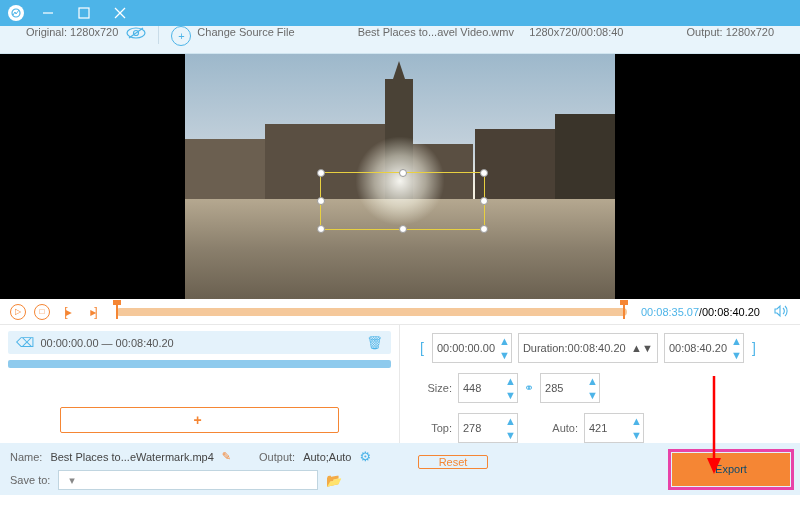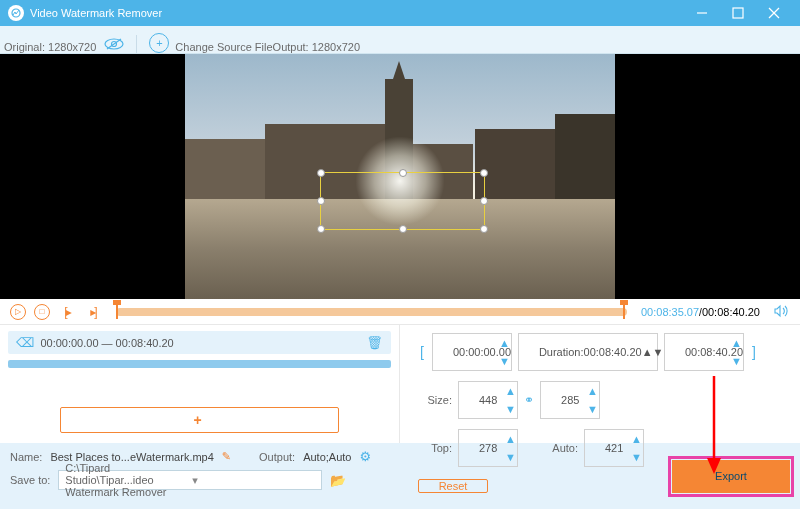--- a/index.html
+++ b/index.html
@@ -2,21 +2,21 @@
 <html><head>
 <meta charset="utf-8">
 <style>
 *{margin:0;padding:0;box-sizing:border-box;font-family:Arial,sans-serif;font-size:11px}
 body{width:800px;height:523px;background:#fff;position:relative;overflow:hidden}
 .titlebar{height:26px;background:#4db4e8;display:flex;align-items:center;padding:0 8px;color:#fff}
 .titlebar .logo{width:16px;height:16px;border-radius:50%;background:#fff;display:flex;align-items:center;justify-content:center;margin-right:6px}
 .titlebar .logo svg{width:10px;height:10px}
 .titlebar .title{flex:1}
 .titlebar .winbtn{width:36px;height:26px;display:flex;align-items:center;justify-content:center;cursor:pointer}
-.toolbar{height:28px;background:#e8f4fb;display:flex;align-items:flex-end;padding:0 4px;color:#6a6a6a;border-bottom:1px solid #d0e5f0}
+.toolbar{height:28px;background:#e8f4fb;display:flex;align-items:flex-start;padding:0 26px;color:#6a6a6a;border-bottom:1px solid #d0e5f0}
 .toolbar .sep{width:1px;height:18px;background:#c9dce8;margin:0 12px}
 .eye-icon{color:#4db4e8;margin-left:8px}
 .plus-circ{width:20px;height:20px;border:1.5px solid #4db4e8;border-radius:50%;display:flex;align-items:center;justify-content:center;color:#4db4e8;margin-right:6px}
 .video-area{height:245px;background:#000;display:flex;justify-content:center;align-items:center;position:relative}
 .video-frame{width:430px;height:245px;position:relative;background:linear-gradient(to bottom,#a8bfd1 0%,#c9d6e0 35%,#e8e4d5 55%,#9a9080 100%);overflow:hidden}
 .sky{position:absolute;inset:0;background:linear-gradient(to bottom,#9db8cb 0%,#c5d2dc 40%,#f5f0e0 55%,#f5f0e0 55%)}
 .sun{position:absolute;left:50%;top:52%;transform:translate(-50%,-50%);width:90px;height:90px;border-radius:50%;background:radial-gradient(circle,rgba(255,255,250,0.95)0%,rgba(255,255,240,0.5)40%,transparent 70%)}
 .building{position:absolute;background:#6b5f50}
 .b1{left:0;bottom:100px;width:80px;height:60px}
 .b2{left:80px;bottom:100px;width:120px;height:75px;background:#5a4f42}
@@ -46,29 +46,29 @@
 .left-panel{width:400px;border-right:1px solid #e8e8e8;display:flex;flex-direction:column}
 .segment{margin:6px 8px;background:#e4f2fb;padding:4px 8px;display:flex;align-items:center;border-radius:2px}
 .seg-icon{color:#4db4e8;margin-right:6px;font-size:13px}
 .seg-text{flex:1;color:#555}
 .trash{color:#4db4e8;cursor:pointer;font-size:13px}
 .seg-bar{height:8px;background:#8ecaed;margin:0 8px 6px;border-radius:2px}
 .add-area{margin:auto 60px 10px;height:26px;border:1px solid #f58634;display:flex;align-items:center;justify-content:center;color:#f58634;cursor:pointer;border-radius:2px}
 .add-area .plus{font-size:14px;margin-right:4px;font-weight:bold}
 .right-panel{flex:1;padding:8px 18px;display:flex;flex-direction:column;gap:10px}
 .row{display:flex;align-items:center;gap:6px}
-.field{border:1px solid #d0d0d0;height:38px;display:flex;align-items:center;padding:0 20px;font-size:10px;color:#555}
+.field{border:1px solid #d0d0d0;height:30px;display:flex;align-items:center;padding:0 4px;font-size:10px;color:#555}
 .br{color:#4db4e8;font-size:14px;padding:0 2px}
 .num-field{width:60px;position:relative}
 .num-field .spin{position:absolute;right:2px;top:0;bottom:0;width:10px;display:flex;flex-direction:column;color:#4db4e8;font-size:8px;line-height:1}
 .num-field .spin span{cursor:pointer;height:50%;display:flex;align-items:center}
 .lbl{width:34px;text-align:right;color:#666}
 .link-icon{color:#4db4e8;font-size:12px;cursor:pointer}
 .reset-btn{width:70px;height:22px;border:1px solid #f58634;color:#f58634;display:flex;align-items:flex-end;justify-content:center;cursor:pointer;border-radius:2px;margin-top:2px}
-.bottom{background:#e4f2fb;height:66px;display:flex;padding:6px 10px}
+.bottom{background:#e4f2fb;height:52px;display:flex;padding:6px 10px}
 .bottom-left{flex:1;display:flex;flex-direction:column;gap:6px}
 .brow{display:flex;align-items:center;gap:8px;color:#666}
 .brow .val{color:#444}
 .pencil{color:#f58634;cursor:pointer}
 .gear{color:#4db4e8;cursor:pointer;font-size:13px}
 .path-field{border:1px solid #c0d5e0;background:#fff;padding:2px 6px;display:flex;align-items:center;min-width:260px;height:20px}
 .path-field span{flex:1}
 .dd{color:#888;margin-left:4px;cursor:pointer}
 .folder{color:#4db4e8;cursor:pointer;font-size:13px}
 .export-btn{width:118px;height:33px;background:#f58634;color:#0c4a6e;display:flex;align-items:center;justify-content:center;cursor:pointer;font-size:12px;outline:3px solid #e843a8;outline-offset:1px;align-self:center}
@@ -78,21 +78,20 @@
 </head>
 <body>
 
 <div class="titlebar">
   <div class="logo">
       <svg viewBox="0 0 10 10">
         <circle cx="5" cy="5" r="4" fill="none" stroke="#4db4e8" stroke-width="1.2"></circle>
         <path d="M2 7L4 4L5 6L8 2" stroke="#4db4e8" fill="none" stroke-width="1"></path>
       </svg>
     </div>
-  <span class="title">Video Watermark Remover</span>
   <div class="winbtn">
       <svg width="12" height="12">
         <line x1="1" y1="6" x2="11" y2="6" stroke="#fff" stroke-width="1.2"></line>
       </svg>
     </div>
   <div class="winbtn">
       <svg width="12" height="12">
         <rect x="1" y="1" width="10" height="10" fill="none" stroke="#fff" stroke-width="1.2"></rect>
       </svg>
     </div>
@@ -108,20 +107,25 @@
   <span>Original:</span>&nbsp;
   <span>1280x720</span>
   <span class="eye-icon"><svg width="20" height="14" viewBox="0 0 20 14">
         <ellipse cx="10" cy="7" rx="9" ry="5" fill="none" stroke="#4db4e8" stroke-width="1.2"></ellipse>
         <circle cx="10" cy="7" r="2.5" fill="none" stroke="#4db4e8" stroke-width="1.2"></circle>
         <line x1="3" y1="12" x2="17" y2="2" stroke="#4db4e8" stroke-width="1.2"></line>
       </svg></span>
   <div class="sep"></div>
   <div class="plus-circ">+</div>
   <span>Change Source File</span>
+  <div style="flex:1;text-align:center">
+    <span>Best Places to...avel Video.wmv</span>
+    &nbsp;&nbsp;&nbsp;
+    <span>1280x720/00:08:40</span>
+  </div>
   <span>Output:</span>&nbsp;
   <span>1280x720</span>
 </div>
 
 <div class="video-area">
   <div class="video-frame">
     <div class="sky"></div>
     <div class="building b1"></div>
       <div class="building b2"></div>
       <div class="building tower"></div>
@@ -247,21 +251,20 @@
       <span class="val">Best Places to...eWatermark.mp4</span>
       <span class="pencil">✎</span>
       <span style="width:12px"></span>
       <span>Output:</span>
       <span class="val">Auto;Auto</span>
       <span class="gear">⚙</span>
     </div>
     <div class="brow">
       <span>Save to:</span>
       <div class="path-field">
-        <span>C:\Tipard Studio\Tipar...ideo Watermark Remover</span>
         <span class="dd">▾</span>
       </div>
       <span class="folder">📂</span>
     </div>
   </div>
   <div class="export-btn">
       <span>Export</span>
     </div>
 </div>
 

